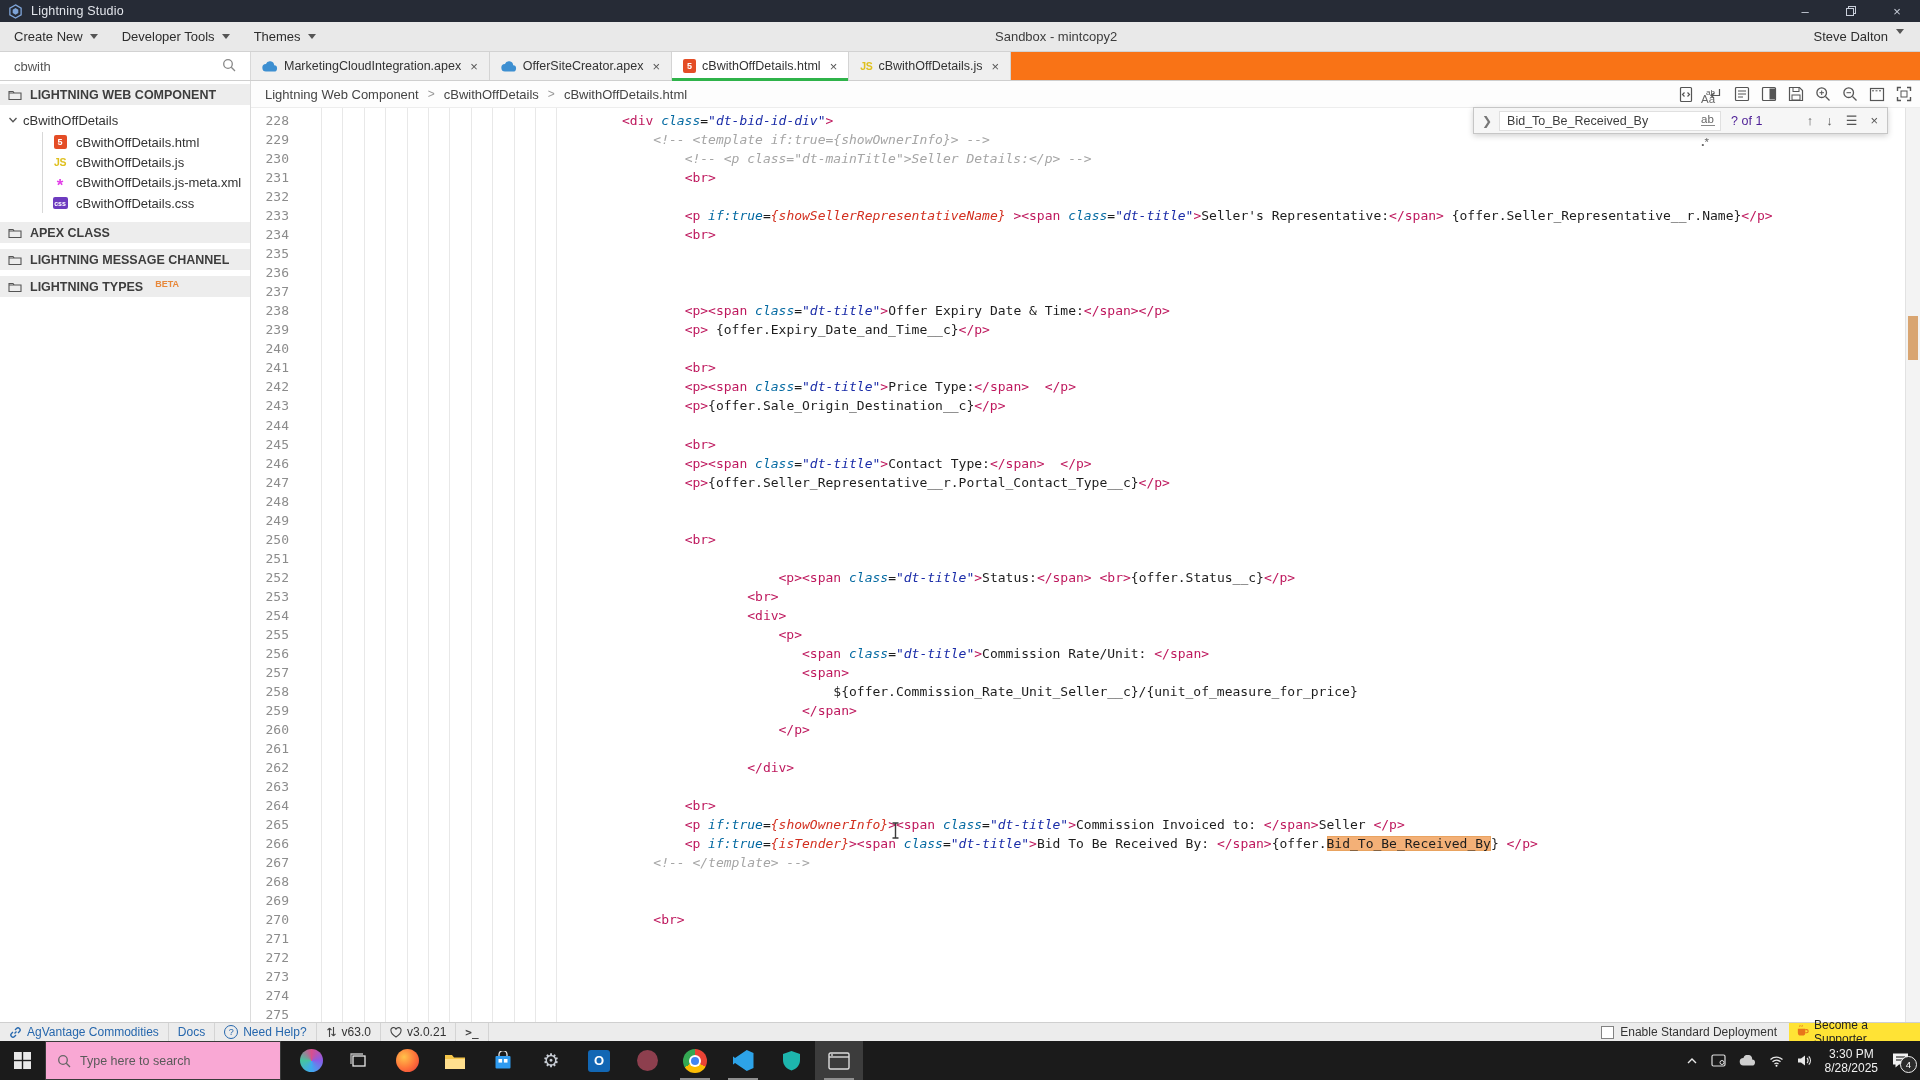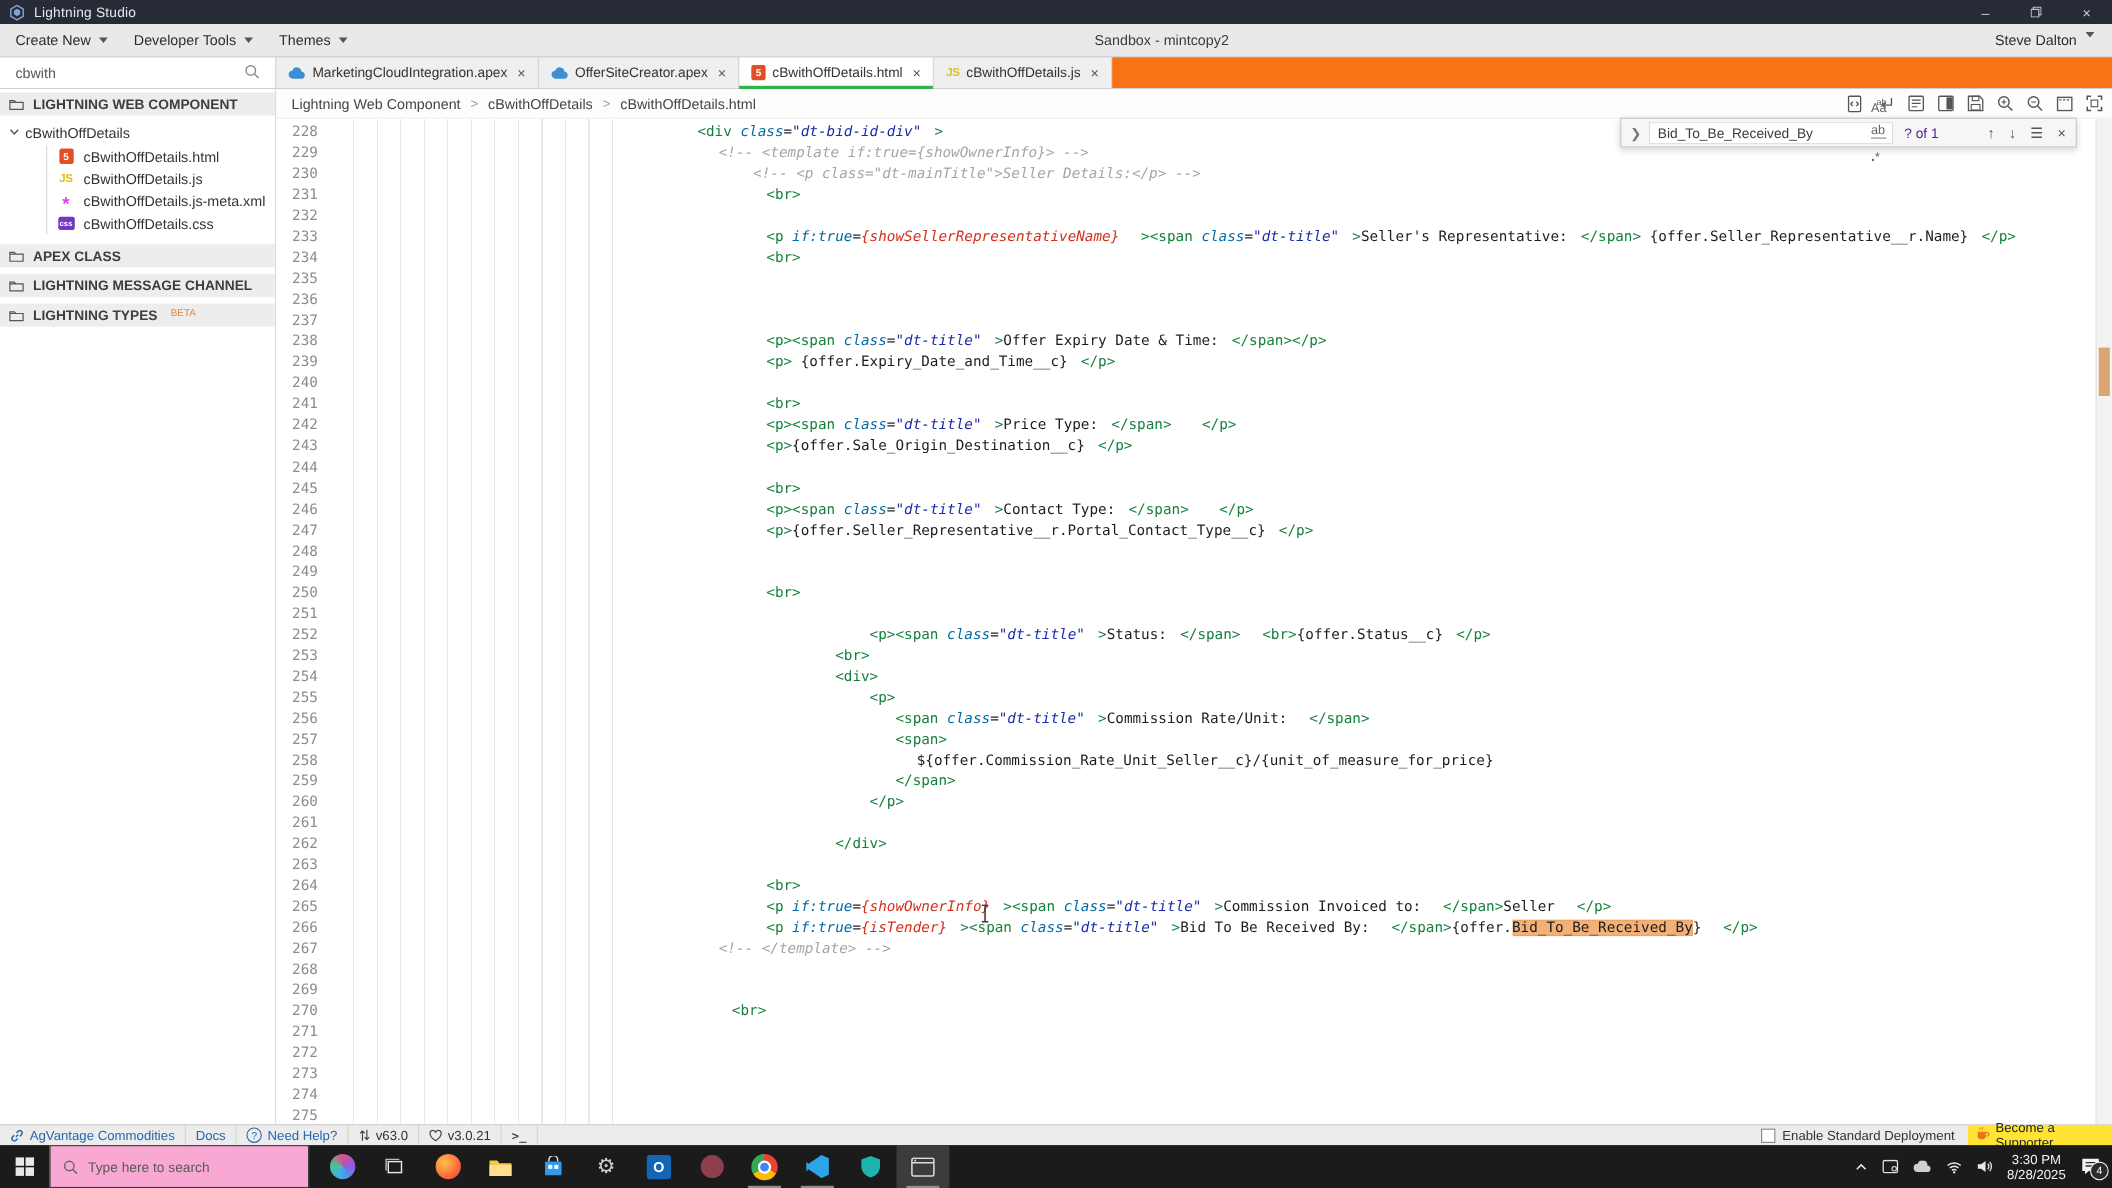--- a/index.html
+++ b/index.html
@@ -34,39 +34,39 @@
   
   .crumbrow{position:absolute;left:251px;top:81px;width:1669px;height:27px;background:#fdfdfd;border-bottom:1px solid #ededed;box-sizing:border-box;}
   .crumb{position:absolute;left:14px;top:0;height:26px;display:flex;align-items:center;gap:9px;font-size:13px;color:#454545;}
   .crumb .sep{color:#999;font-size:12px;}
   .ed-toolbar{position:absolute;right:8px;top:0;height:26px;display:flex;align-items:center;gap:11px;}
   .ed-toolbar .ti{display:flex;align-items:center;}
   
   .sidebar{position:absolute;left:0;top:81px;width:251px;height:941px;background:#fff;border-right:1px solid #dcdcdc;box-sizing:border-box;font-size:13px;color:#333;}
   .side-header{position:absolute;left:0;width:100%;height:21px;background:#ededed;display:flex;align-items:center;gap:8px;
                padding-left:8px;box-sizing:border-box;font-size:12.5px;font-weight:700;color:#3d3d3d;}
-  .beta{color:#e8883a;font-size:9px;font-weight:400;margin-left:4px;transform:translateY(-3px);}
+  .beta{color:#e8883a;font-size:9px;font-weight:700;margin-left:4px;transform:translateY(-3px);}
   .tree-root{position:absolute;left:8px;top:29px;height:20px;display:flex;align-items:center;gap:5px;}
   .tree-file{position:absolute;left:52px;height:20px;display:flex;align-items:center;gap:8px;color:#333;}
   .tree-guide{position:absolute;left:42px;top:51px;width:1px;height:81px;background:#d8d8d8;}
   .ic-html{display:inline-flex;width:13px;height:14px;background:#e44d26;color:#fff;font-size:9px;font-weight:700;
            align-items:center;justify-content:center;border-radius:2px;}
   .ic-js{color:#dfc01f;font-weight:800;font-size:10.5px;letter-spacing:-.3px;}
   .ic-xml{color:#e23de8;font-size:17px;font-weight:700;line-height:10px;transform:translateY(3px);}
   .ic-css{display:inline-flex;width:15px;height:12px;background:#6d3bbf;color:#fff;font-size:7px;font-weight:700;
           align-items:center;justify-content:center;border-radius:2px;}
   
   .editor{position:absolute;left:251px;top:108px;width:1669px;height:914px;background:#fff;}
   .guides{position:absolute;left:70px;top:0;height:100%;width:240px;
           background:repeating-linear-gradient(to right,#e8e8e8 0 1px,transparent 1px 21.4px);}
   .code-rows{position:absolute;left:0;top:3px;width:1654px;font-family:"DejaVu Sans Mono",monospace;font-size:13px;}
   .cl{height:19.04px;line-height:19.04px;display:flex;white-space:pre;}
   .num{flex:0 0 38px;width:38px;text-align:right;padding-right:11px;color:#8c8c8c;}
   .lnc{padding-left:322px;}
-  .tok-tag{color:#15803d;margin-left:12px;}
+  .tok-tag{color:#be185d;}
   .tok-attr{color:#0369a1;font-style:italic;}
   .tok-str{color:#1a2ca8;font-style:italic;}
   .tok-expr{color:#d22f1f;font-style:italic;}
   .tok-text,.tok-plain{color:#1d1d1d;}
   .tok-comment{color:#a5a5a5;font-style:italic;}
   .tok-hl{color:#1d1d1d;background:#f3b077;box-shadow:0 0 0 1px #e9a360 inset;}
   .scrollbar{position:absolute;right:0;top:0;width:15px;height:100%;background:#f3f3f3;border-left:1px solid #e2e2e2;box-sizing:border-box;}
   .sb-thumb{position:absolute;left:2px;right:2px;top:208px;height:44px;background:#d9a571;}
   .ibeam{position:absolute;left:640px;top:714px;}
   

